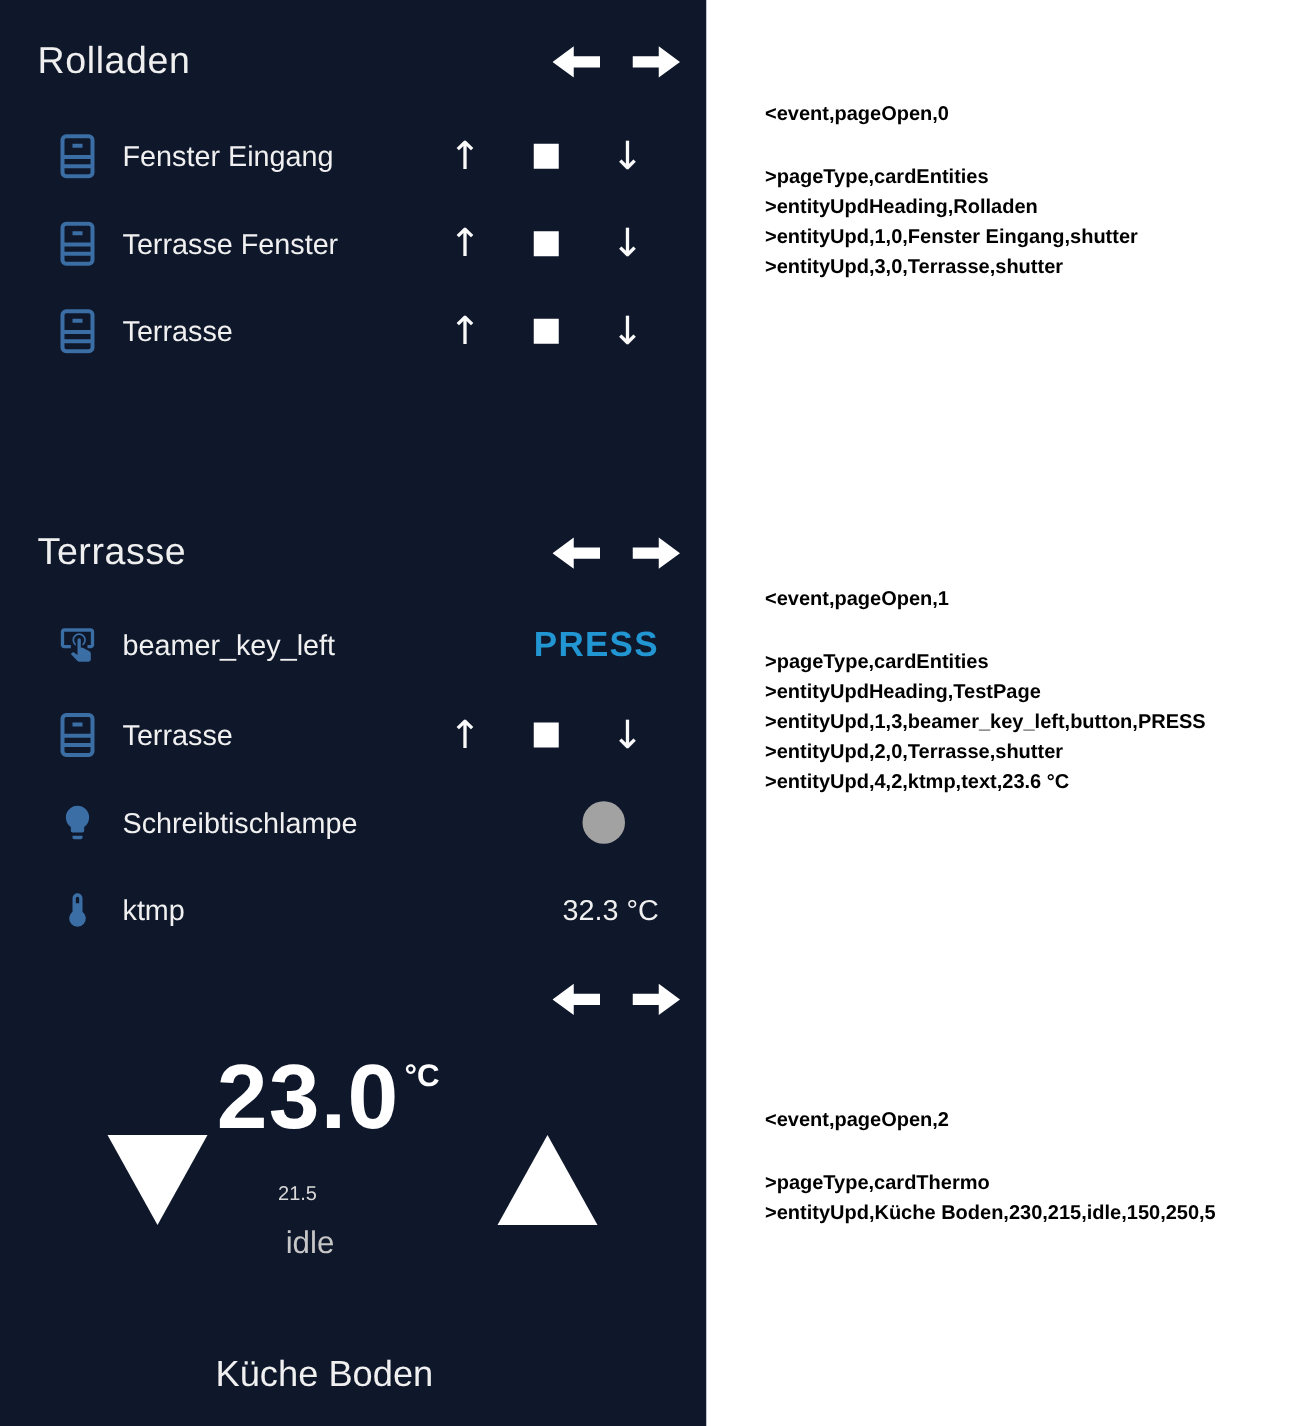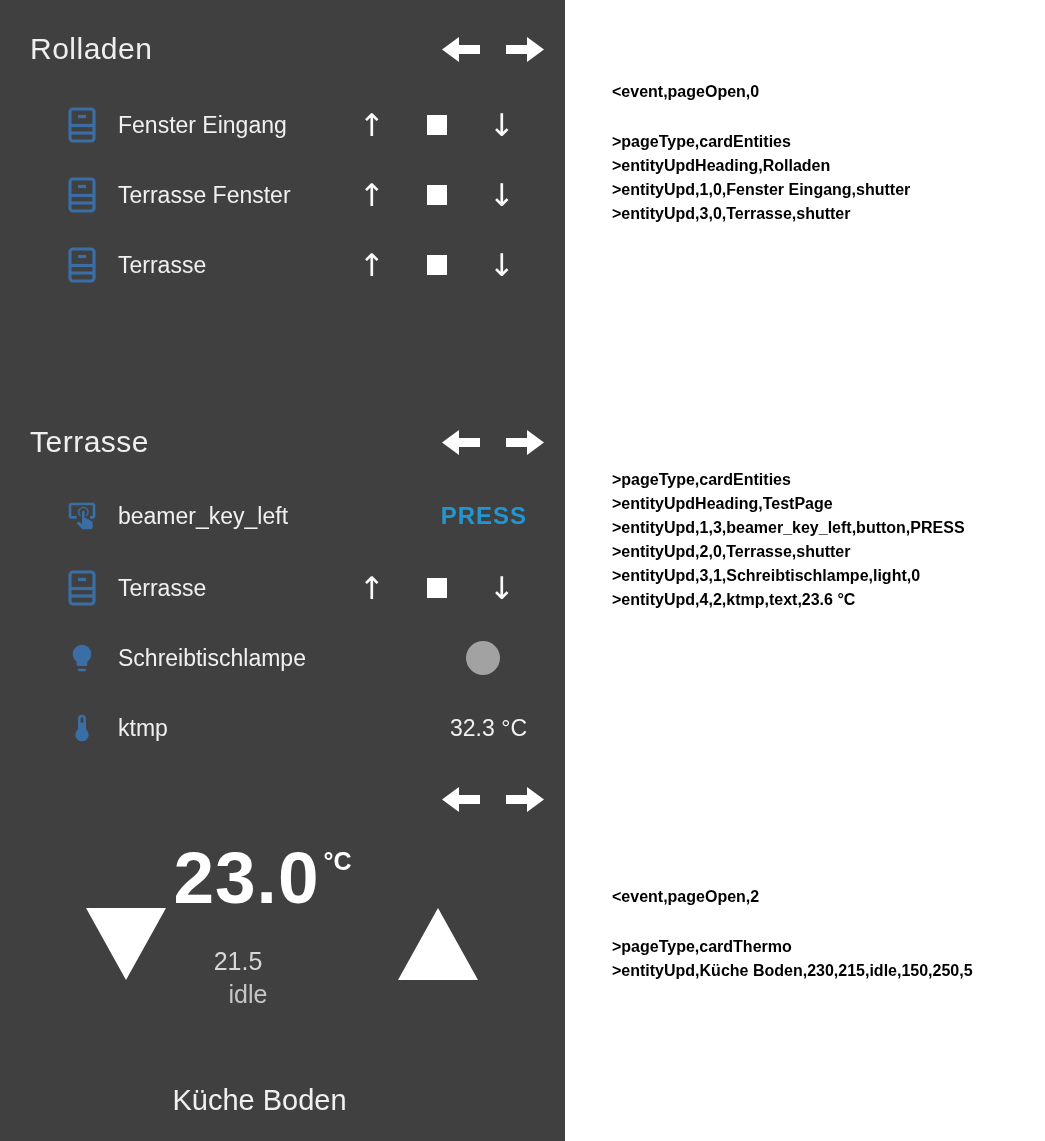--- a/index.html
+++ b/index.html
@@ -1,49 +1,49 @@
 <!DOCTYPE html>
 <html><head>
 <meta charset="utf-8">
 <style>
   * { margin:0; padding:0; box-sizing:border-box; }
   html,body { width:1045px; height:1141px; background:#ffffff; font-family:"Liberation Sans", sans-serif; overflow:hidden; }
   .stage { position:relative; width:1045px; height:1141px; }
 
   
-  .panel { position:absolute; left:0; top:0; width:565px; height:1141px; background:#404040; }
+  .panel { position:absolute; left:0; top:0; width:565px; height:1141px; background:#0f172a; }
 
   .card-title { position:absolute; left:30px; color:#efefef; font-size:30px; font-weight:400; letter-spacing:0.5px; }
 
   .nav-arrows { position:absolute; right:21px; display:flex; gap:26px; align-items:center; }
   .nav-arrows svg { display:block; }
 
-  .entity-row { position:absolute; left:0; width:565px; height:60px; display:flex; align-items:center; padding-left:66px; }
+  .entity-row { position:absolute; left:0; width:565px; height:60px; display:flex; align-items:center; padding-left:46px; }
   .entity-icon { width:32px; height:38px; display:flex; align-items:center; justify-content:center; flex:0 0 32px; }
   .entity-label { margin-left:20px; color:#f0f0f0; font-size:23px; font-weight:400; }
 
   .shutter-controls { position:absolute; left:352px; width:170px; height:60px; display:flex; justify-content:space-between; align-items:center; }
   .ctl { width:40px; height:46px; display:flex; align-items:center; justify-content:center; cursor:pointer; }
   .arrow-glyph { font-family:"DejaVu Sans", sans-serif; color:#fafafa; font-size:31px; line-height:1; }
   .stop-square { width:20px; height:20px; background:#ffffff; }
 
-  .press-label { position:absolute; right:38px; color:#2196d2; font-size:24px; font-weight:600; letter-spacing:1px; cursor:pointer; }
+  .press-label { position:absolute; right:38px; color:#2196d2; font-size:28px; font-weight:600; letter-spacing:1px; cursor:pointer; }
   .value-text { position:absolute; right:38px; color:#f0f0f0; font-size:23px; }
 
   .toggle { position:absolute; right:38px; width:57px; height:25px; cursor:pointer; }
   .toggle-track { width:57px; height:25px; border-radius:13px; background:#4b4b4b; }
   .toggle-knob { position:absolute; left:-4px; top:-5px; width:34px; height:34px; border-radius:50%; background:#a2a2a2; }
 
   
   .thermo-temp { position:absolute; left:0; top:841px; width:525px; text-align:center; color:#ffffff; }
   .thermo-temp .big { font-size:73px; font-weight:700; line-height:1; letter-spacing:1px; }
   .thermo-temp .unit { font-size:25px; font-weight:700; vertical-align:top; position:relative; top:6px; margin-left:4px; }
   .tri-down { position:absolute; left:86px; top:908px; width:0; height:0; border-left:40px solid transparent; border-right:40px solid transparent; border-top:72px solid #ffffff; cursor:pointer; }
   .tri-up { position:absolute; left:398px; top:908px; width:0; height:0; border-left:40px solid transparent; border-right:40px solid transparent; border-bottom:72px solid #ffffff; cursor:pointer; }
-  .thermo-target { position:absolute; left:0; top:947px; width:476px; text-align:center; color:#d8d8d8; font-size:25px; }
+  .thermo-target { position:absolute; left:0; top:947px; width:476px; text-align:center; color:#d8d8d8; font-size:16px; }
   .thermo-state { position:absolute; left:0; top:980px; width:496px; text-align:center; color:#c6c6c6; font-size:25px; }
   .thermo-title { position:absolute; left:0; top:1084px; width:519px; text-align:center; color:#f0f0f0; font-size:29px; }
 
   
   .log-block { position:absolute; left:612px; color:#000000; font-size:16px; font-weight:700; line-height:24px; white-space:nowrap; }
   .log-event { margin-bottom:26px; }
 </style>
 </head>
 <body>
 
@@ -236,25 +236,25 @@
 
   <div class="log-block" style="top:80px">
     <div class="log-event">&lt;event,pageOpen,0</div>
     <div>&gt;pageType,cardEntities</div>
     <div>&gt;entityUpdHeading,Rolladen</div>
     <div>&gt;entityUpd,1,0,Fenster Eingang,shutter</div>
     <div>&gt;entityUpd,3,0,Terrasse,shutter</div>
   </div>
 
   <div class="log-block" style="top:468px">
+    <div class="log-event">&lt;event,pageOpen,1</div>
     <div>&gt;pageType,cardEntities</div>
     <div>&gt;entityUpdHeading,TestPage</div>
     <div>&gt;entityUpd,1,3,beamer_key_left,button,PRESS</div>
     <div>&gt;entityUpd,2,0,Terrasse,shutter</div>
-    <div>&gt;entityUpd,3,1,Schreibtischlampe,light,0</div>
     <div>&gt;entityUpd,4,2,ktmp,text,23.6 °C</div>
   </div>
 
   <div class="log-block" style="top:885px">
     <div class="log-event">&lt;event,pageOpen,2</div>
     <div>&gt;pageType,cardThermo</div>
     <div>&gt;entityUpd,Küche Boden,230,215,idle,150,250,5</div>
   </div>
 
 </div>

